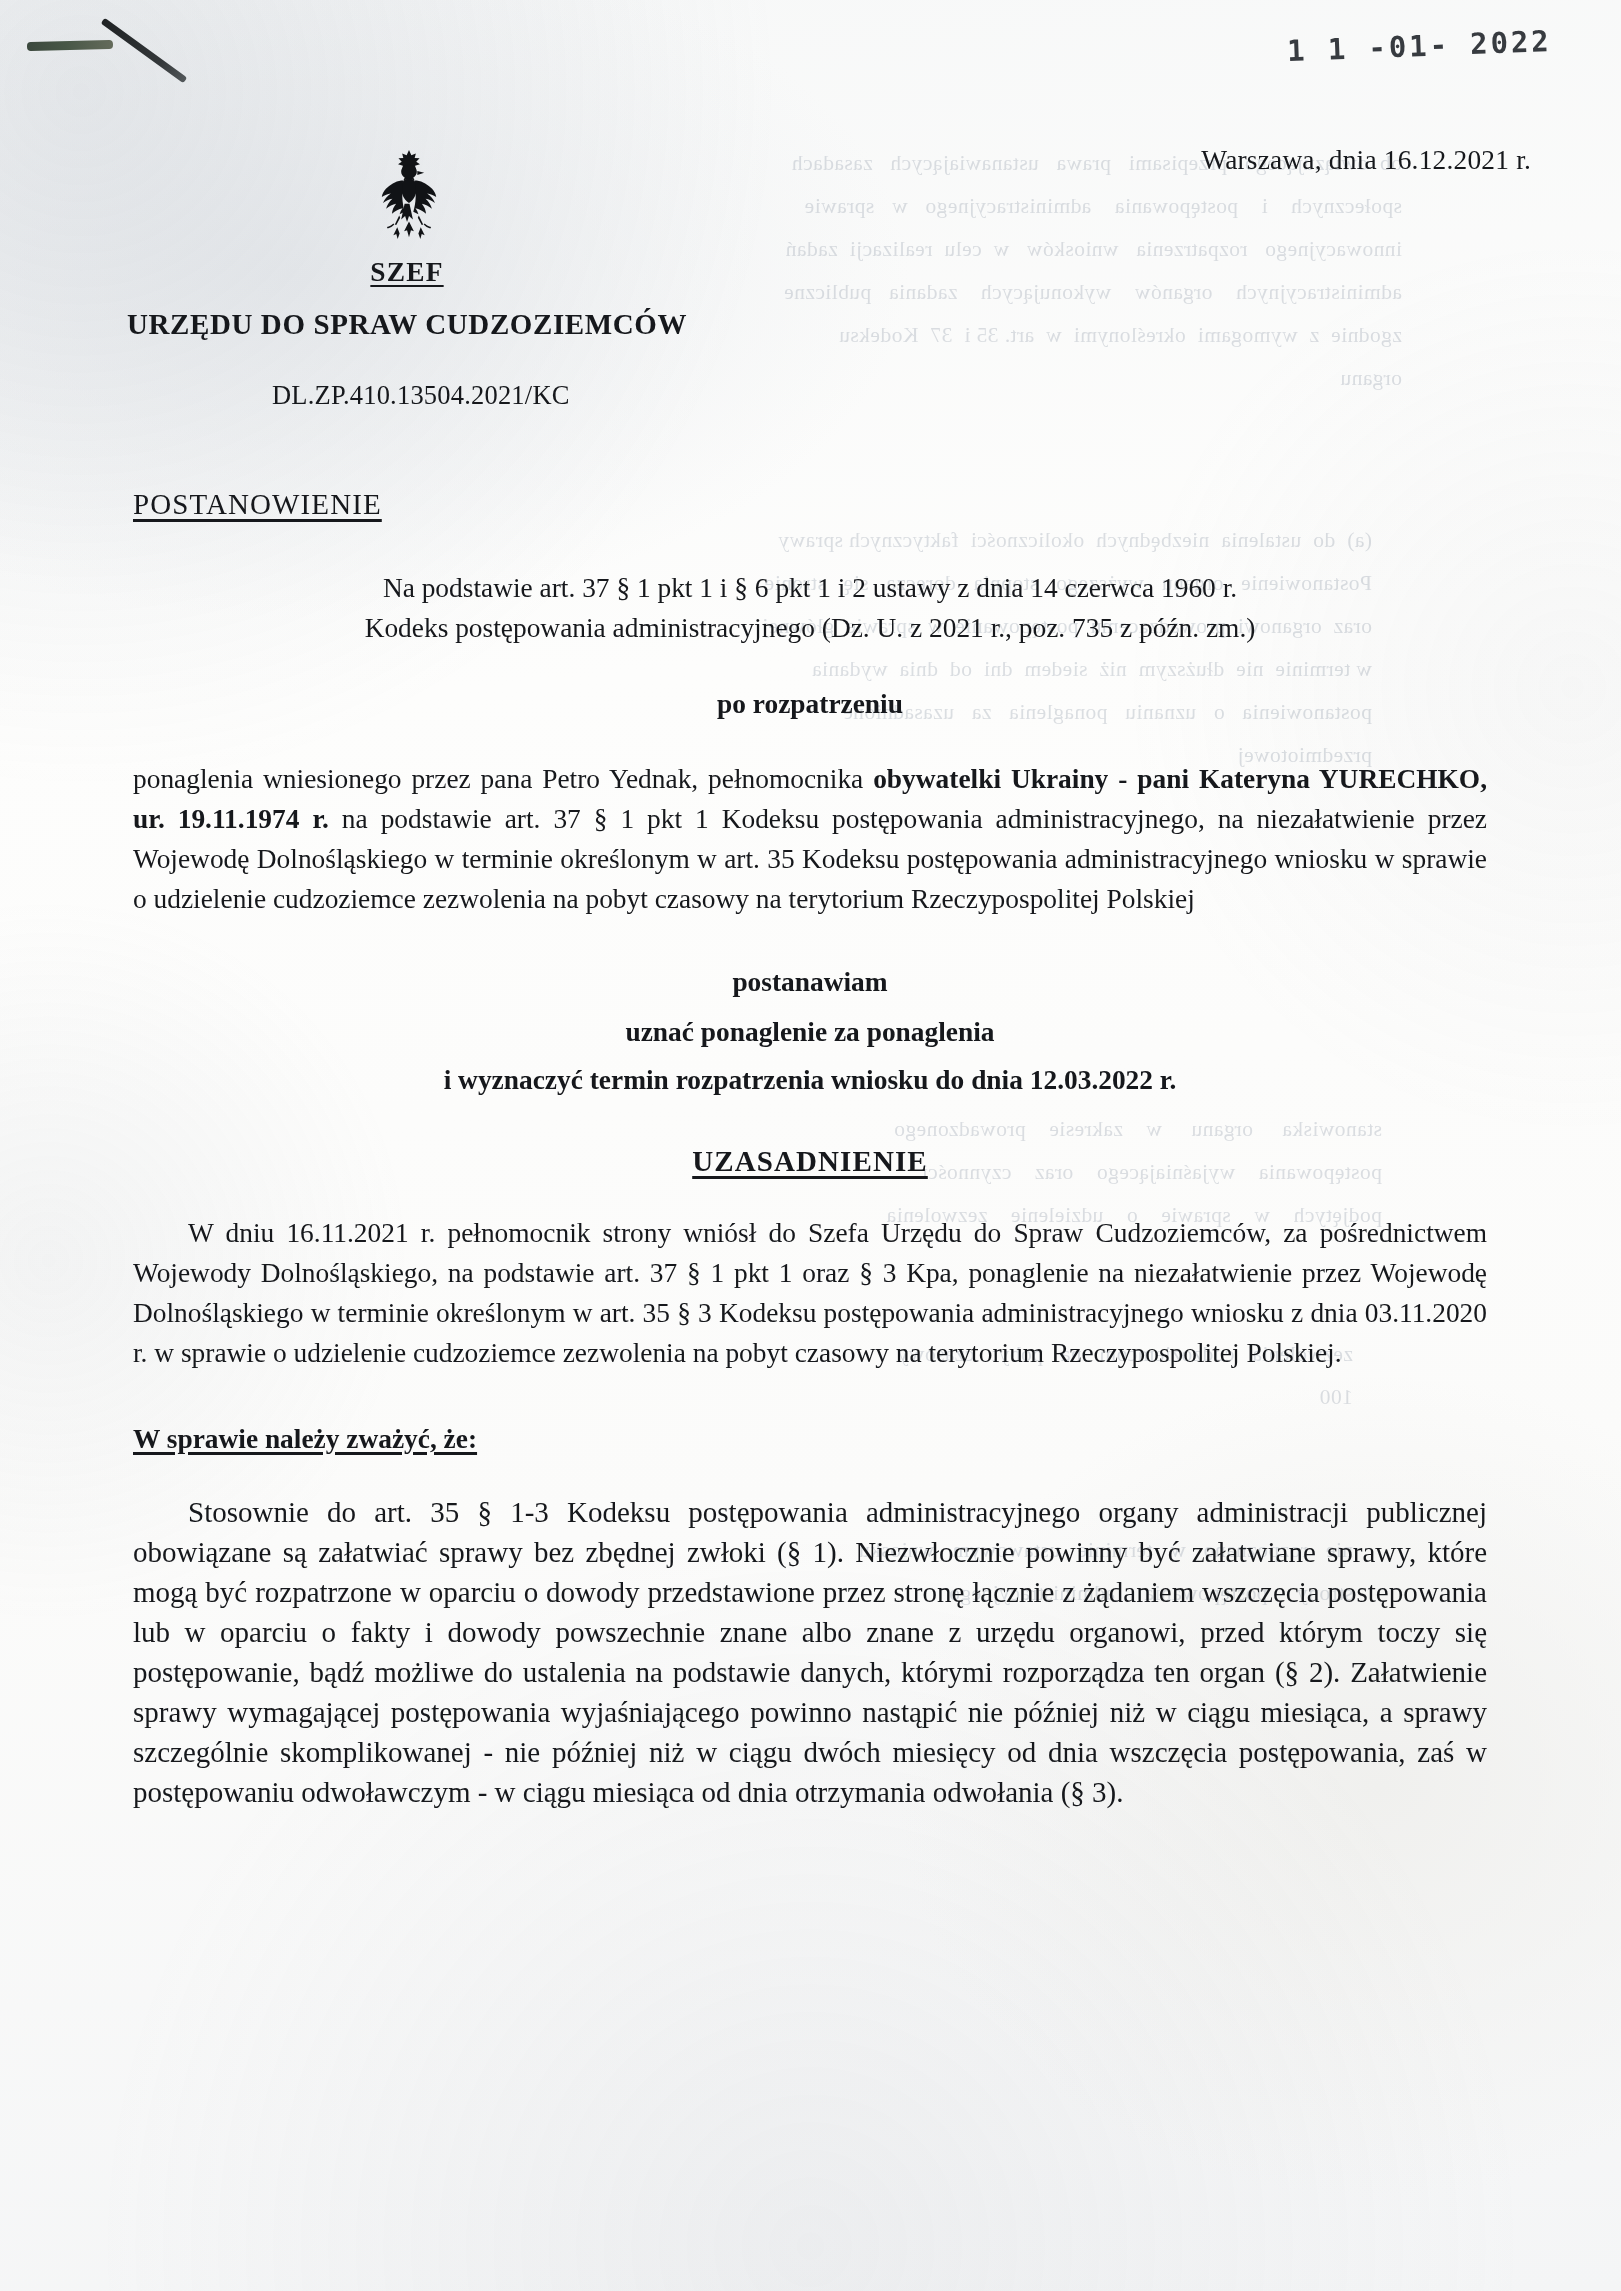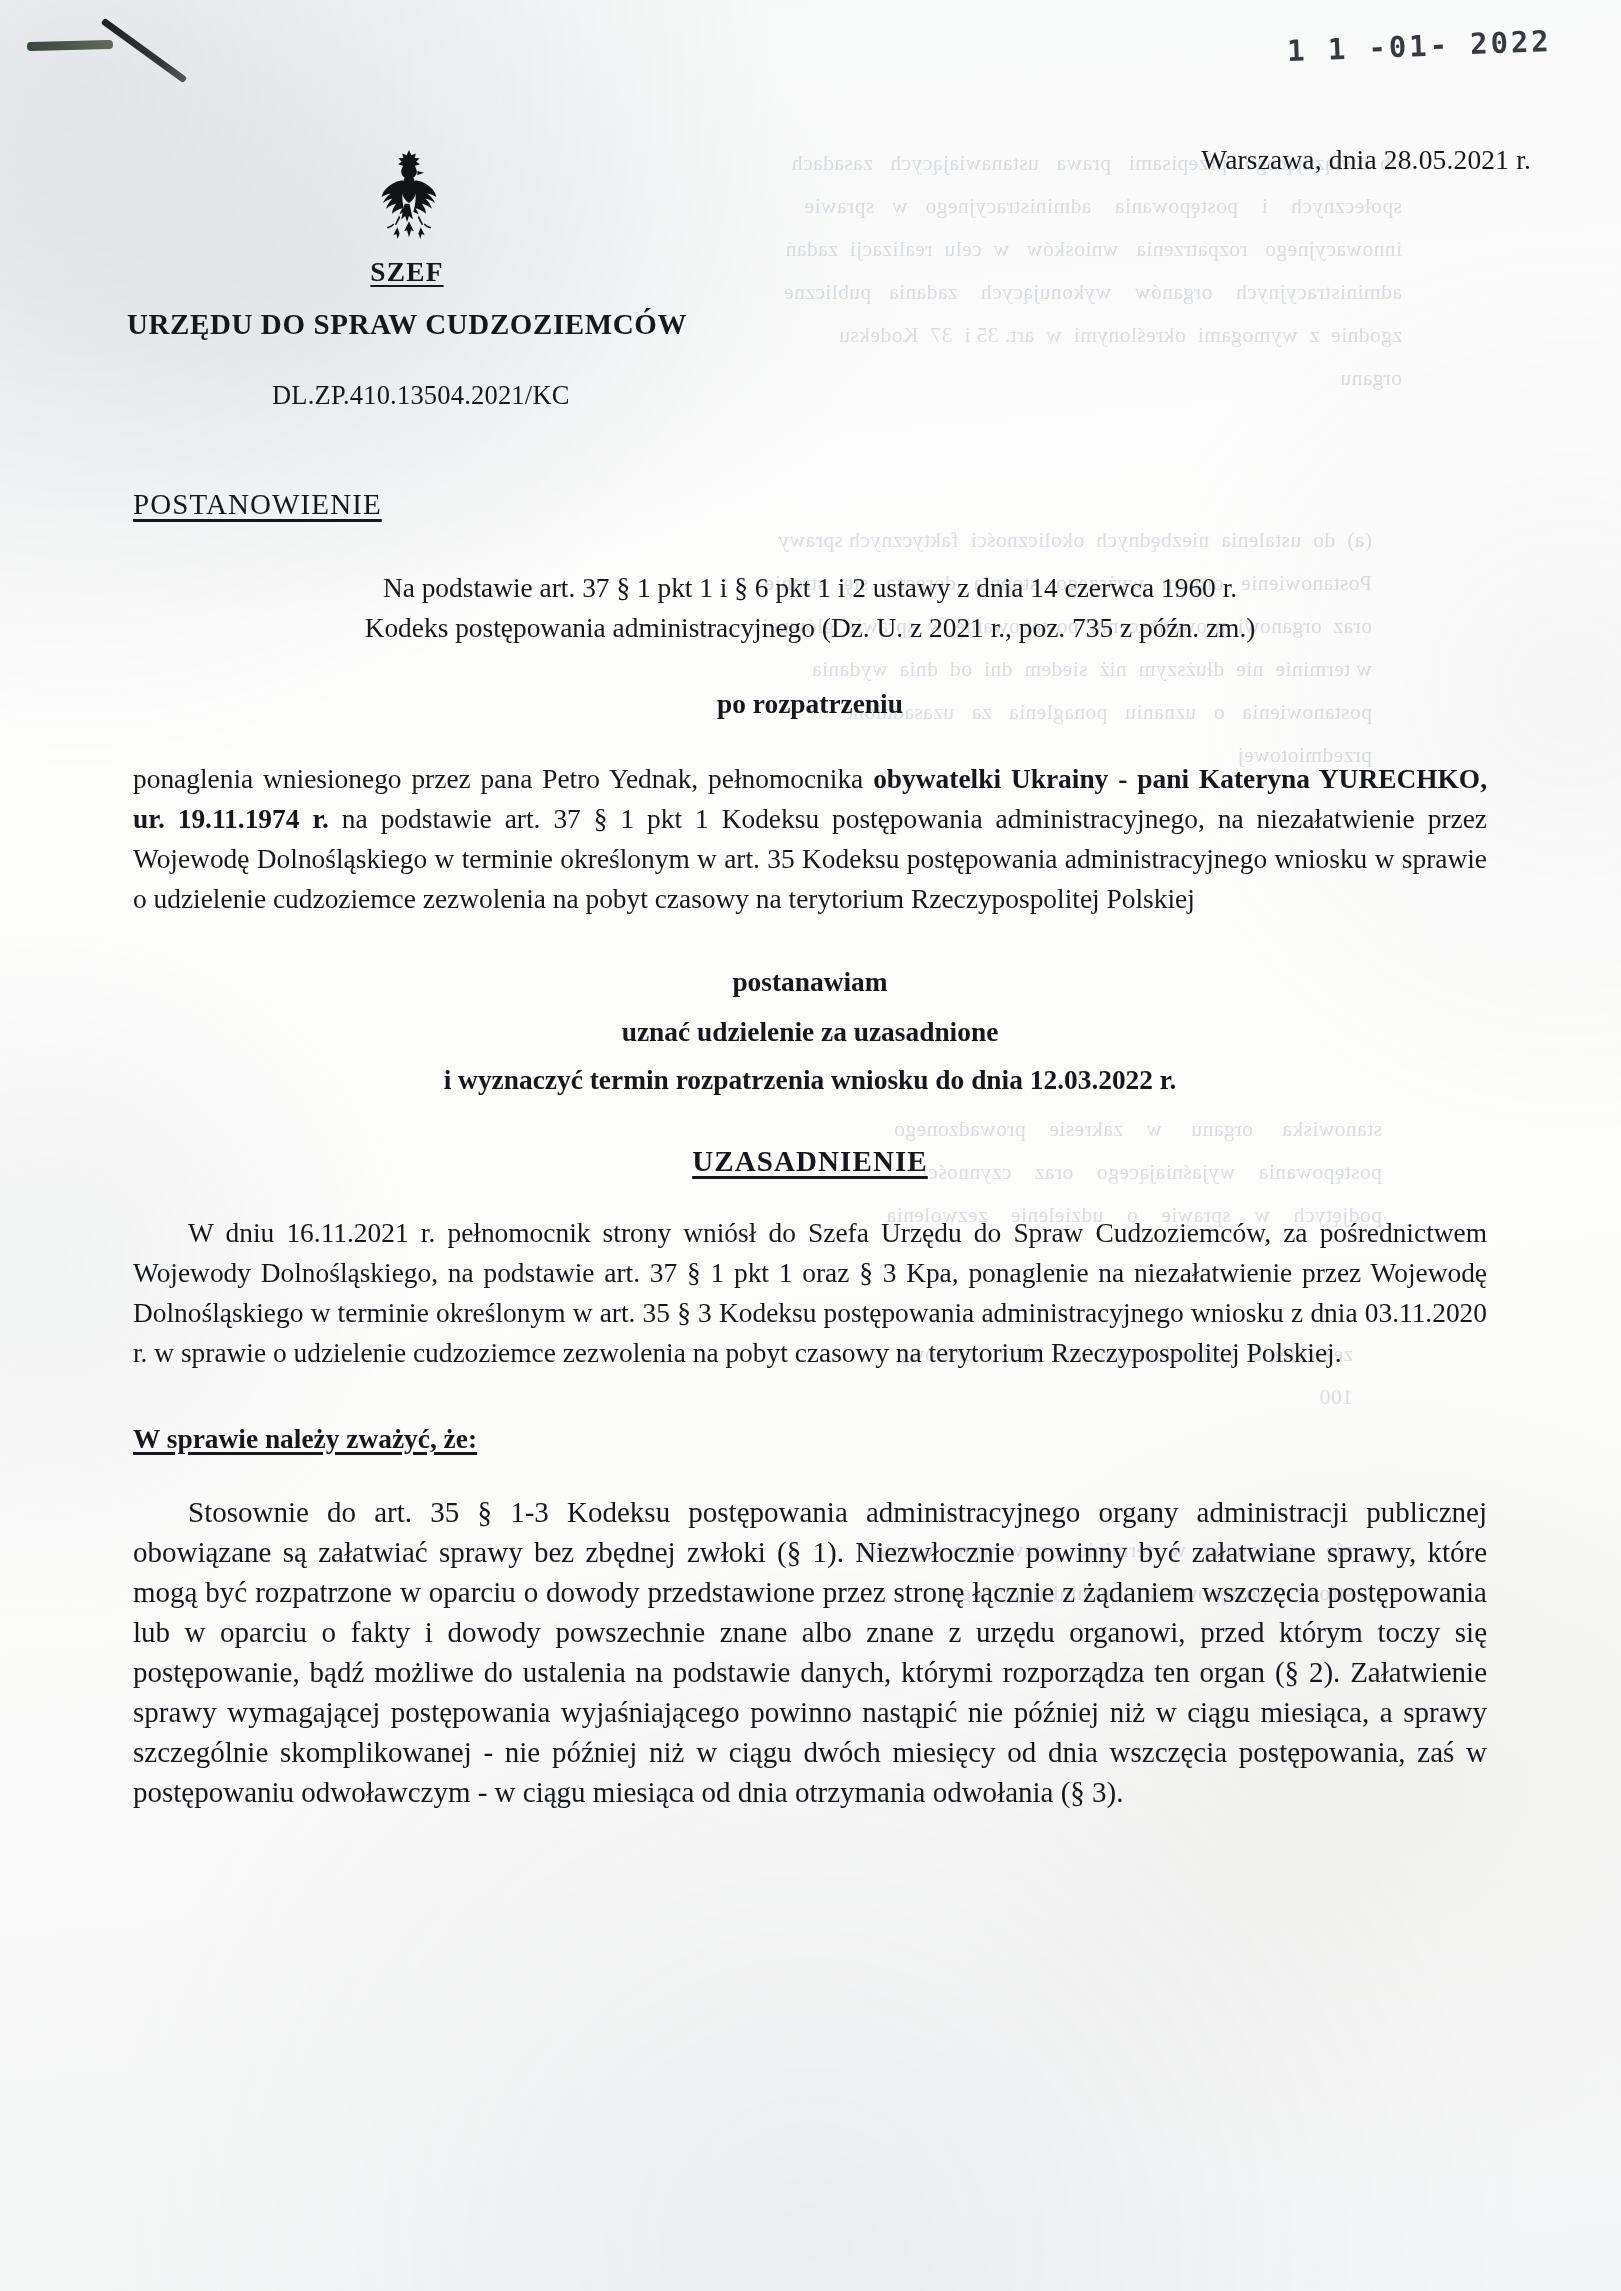--- a/index.html
+++ b/index.html
@@ -252,21 +252,21 @@
 
   <div class="scan-noise"></div>
 
   <div class="content">
 
     <div class="mark-dash"></div>
     <div class="mark-slash"></div>
 
     <div class="date-stamp">1 1 -01- 2022</div>
 
-    <div class="place-date">Warszawa, dnia 28.05.2021 r.</div>
+    <div class="place-date">Warszawa, dnia 16.12.2021 r.</div>
 
     <div class="emblem">
       <svg width="90" height="102" viewBox="0 0 92 104" aria-hidden="true">
         <g fill="#111316">
 
           <path d="M46 3 l2.4 5.2 4.6-1.8 -1.2 4.6 5 0.4 -3.4 3.6 3.8 2.6 -5 1.4 1 4 -4.4-2 -2.8 4.2 -2.8-4.2 -4.4 2 1-4 -5-1.4 3.8-2.6 -3.4-3.6 5-0.4 -1.2-4.6 4.6 1.8z"></path>
 
           <path d="M46 18 c-4.6 0-8 3.2-8 7.2 0 2.6 1.4 4.6 3.6 5.8 l-1.4 3.2 3.4-1.4 c0.8 0.2 1.6 0.3 2.4 0.3 s1.6-0.1 2.4-0.3 l3.4 1.4 -1.4-3.2 c2.2-1.2 3.6-3.2 3.6-5.8 0-4-3.4-7.2-8-7.2z"></path>
 
           <path d="M54.5 24.5 l7 1.6 -7 2.4 z"></path>
@@ -305,21 +305,21 @@
         <div>Na podstawie art. 37 § 1 pkt 1 i § 6 pkt 1 i 2 ustawy z dnia 14 czerwca 1960 r.</div>
         <div>Kodeks postępowania administracyjnego (Dz. U. z 2021 r., poz. 735 z późn. zm.)</div>
       </div>
 
       <div class="po-rozpatrzeniu">po rozpatrzeniu</div>
 
       <div class="para-just"><span>ponaglenia wniesionego przez pana Petro Yednak, pełnomocnika </span><b>obywatelki Ukrainy - pani Kateryna YURECHKO, ur. 19.11.1974 r.</b><span> na podstawie art. 37 § 1 pkt 1 Kodeksu postępowania administracyjnego, na niezałatwienie przez Wojewodę Dolnośląskiego w terminie określonym w art. 35 Kodeksu postępowania administracyjnego wniosku w sprawie o udzielenie cudzoziemce zezwolenia na pobyt czasowy na terytorium Rzeczypospolitej Polskiej</span></div>
 
       <div class="decision">
         <span class="d1">postanawiam</span>
-        <span class="d2">uznać udzielenie za uzasadnione</span>
+        <span class="d2">uznać ponaglenie za ponaglenia</span>
         <span class="d3">i wyznaczyć termin rozpatrzenia wniosku do dnia 12.03.2022 r.</span>
       </div>
 
       <div class="title-uzasadnienie">UZASADNIENIE</div>
 
       <div class="para-indent">W dniu 16.11.2021 r. pełnomocnik strony wniósł do Szefa Urzędu do Spraw Cudzoziemców, za pośrednictwem Wojewody Dolnośląskiego, na podstawie art. 37 § 1 pkt 1 oraz § 3 Kpa, ponaglenie na niezałatwienie przez Wojewodę Dolnośląskiego w terminie określonym w art. 35 § 3 Kodeksu postępowania administracyjnego wniosku z dnia 03.11.2020 r. w sprawie o udzielenie cudzoziemce zezwolenia na pobyt czasowy na terytorium Rzeczypospolitej Polskiej.</div>
 
       <div><span class="subheading">W sprawie należy zważyć, że:</span></div>
 
       <div class="para-final">Stosownie do art. 35 § 1-3 Kodeksu postępowania administracyjnego organy administracji publicznej obowiązane są załatwiać sprawy bez zbędnej zwłoki (§ 1). Niezwłocznie powinny być załatwiane sprawy, które mogą być rozpatrzone w oparciu o dowody przedstawione przez stronę łącznie z żądaniem wszczęcia postępowania lub w oparciu o fakty i dowody powszechnie znane albo znane z urzędu organowi, przed którym toczy się postępowanie, bądź możliwe do ustalenia na podstawie danych, którymi rozporządza ten organ (§ 2). Załatwienie sprawy wymagającej postępowania wyjaśniającego powinno nastąpić nie później niż w ciągu miesiąca, a sprawy szczególnie skomplikowanej - nie później niż w ciągu dwóch miesięcy od dnia wszczęcia postępowania, zaś w postępowaniu odwoławczym - w ciągu miesiąca od dnia otrzymania odwołania (§ 3).</div>

